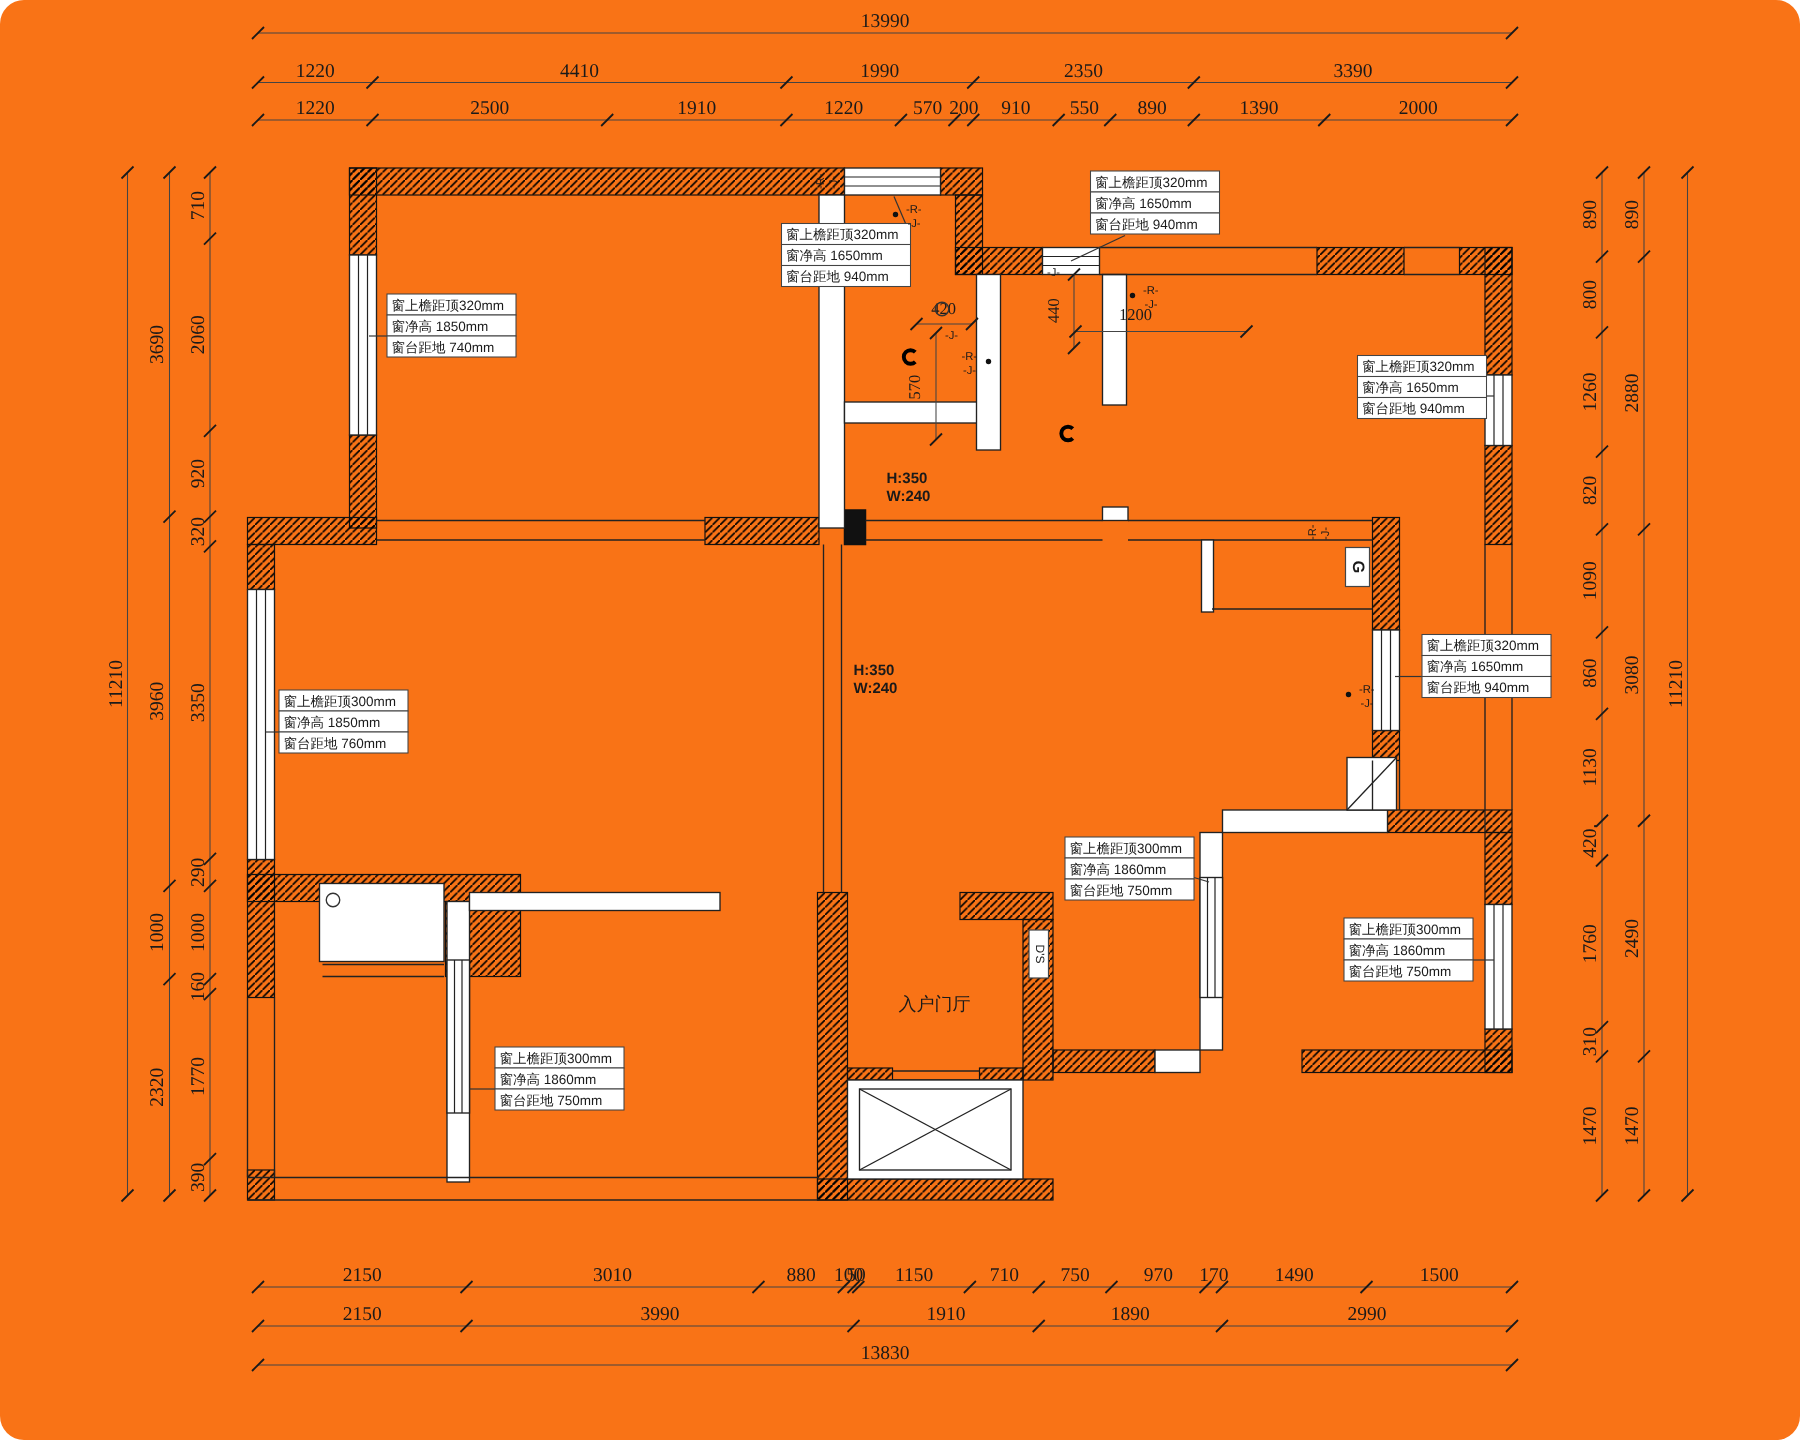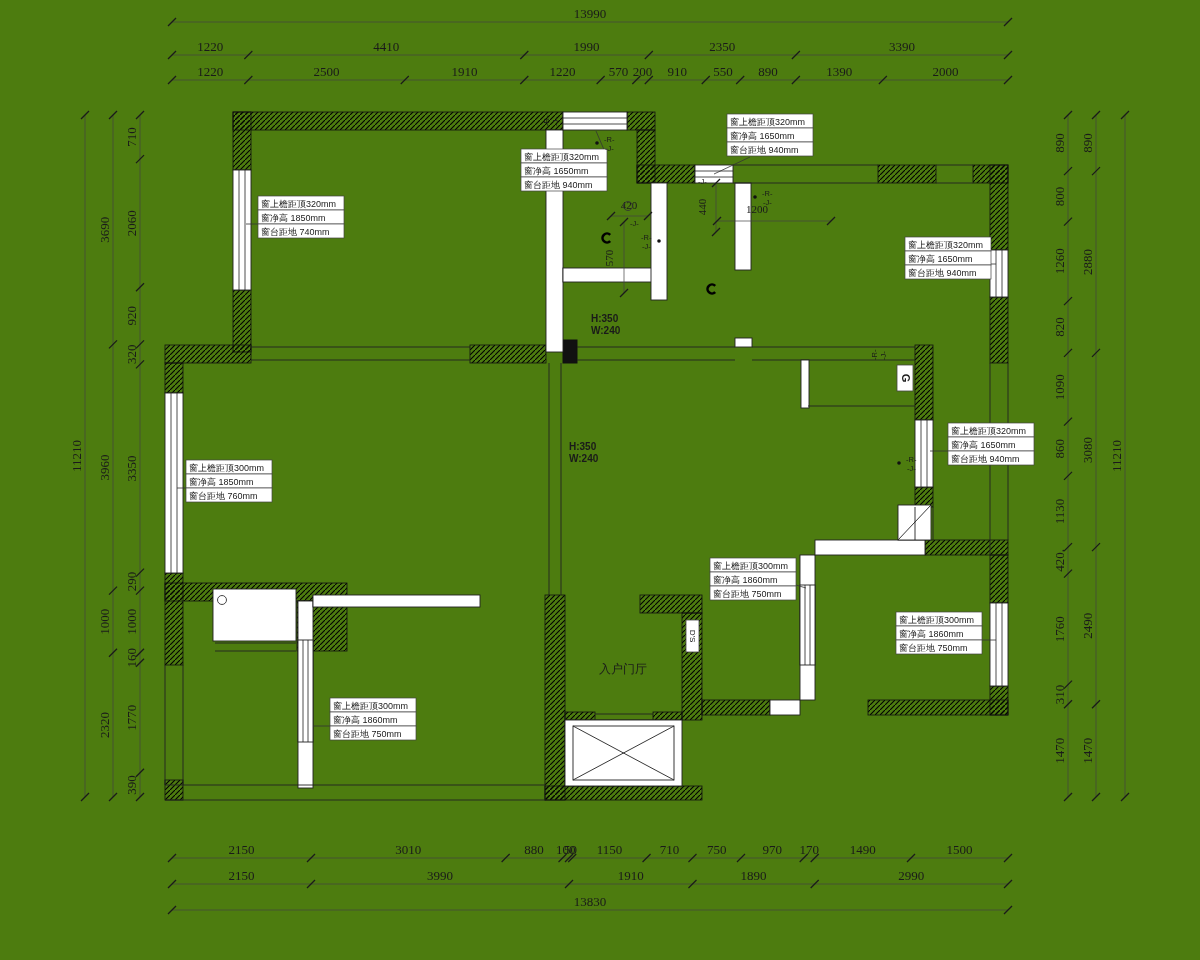--- a/index.html
+++ b/index.html
@@ -1,17 +1,17 @@
 <!DOCTYPE html>
 <html><head>
 <meta charset="utf-8">
 <style>
   html,body{margin:0;padding:0;background:#fff;}
-  .canvas{position:relative;width:1200px;height:960px;background:#4d7c0f;overflow:hidden;
-          font-family:"Liberation Sans",sans-serif;}
+  .canvas{position:relative;width:1200px;height:960px;background:#f97316;overflow:hidden;
+          font-family:"Liberation Sans",sans-serif;border-radius:16px;}
   svg{position:absolute;left:0;top:0;}
   svg text{fill:#1a1a1a;}
   .dimtxt{font-family:"Liberation Serif","DejaVu Serif",serif;font-size:13px;}
   .smdim{font-family:"Liberation Serif","DejaVu Serif",serif;font-size:11px;}
   .ann{font-size:9px;font-family:"Liberation Sans",sans-serif;}
   .beam{font-size:10px;font-weight:700;}
   .room{font-size:12px;}
   .mk{font-size:7.5px;}
   .hw{fill:url(#hatch);stroke:#111;stroke-width:0.8;}
   .tw{fill:#fff;stroke:#222;stroke-width:0.9;}

